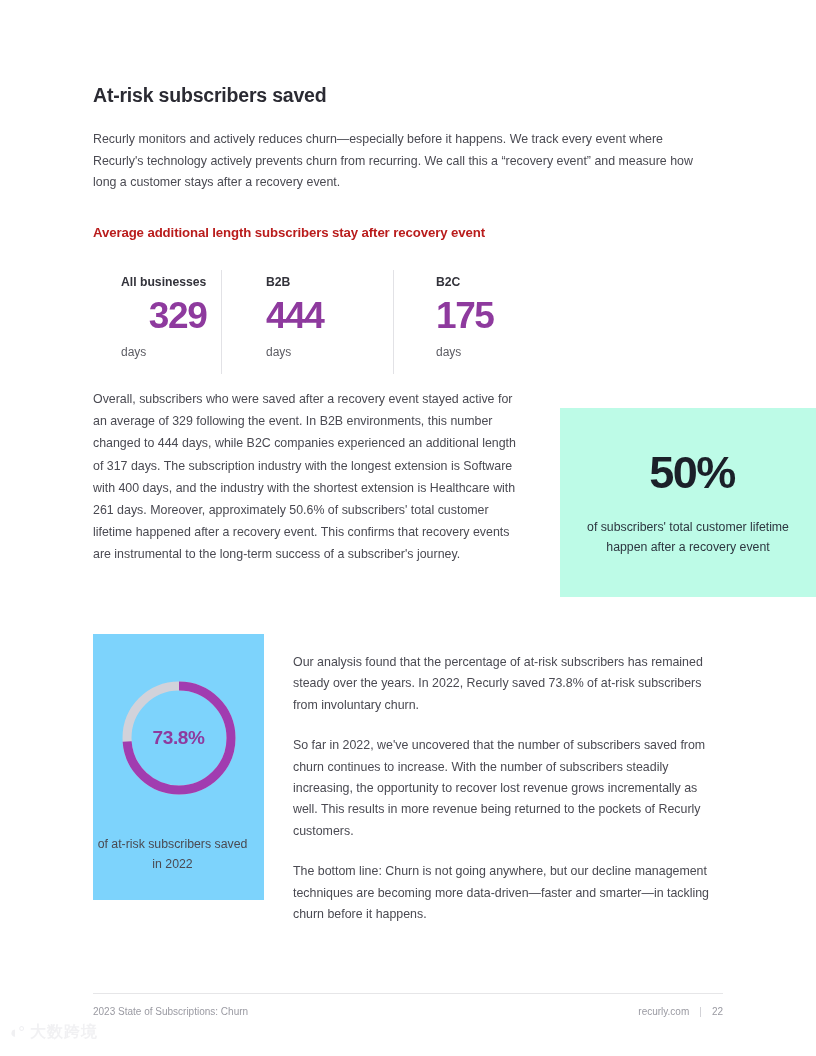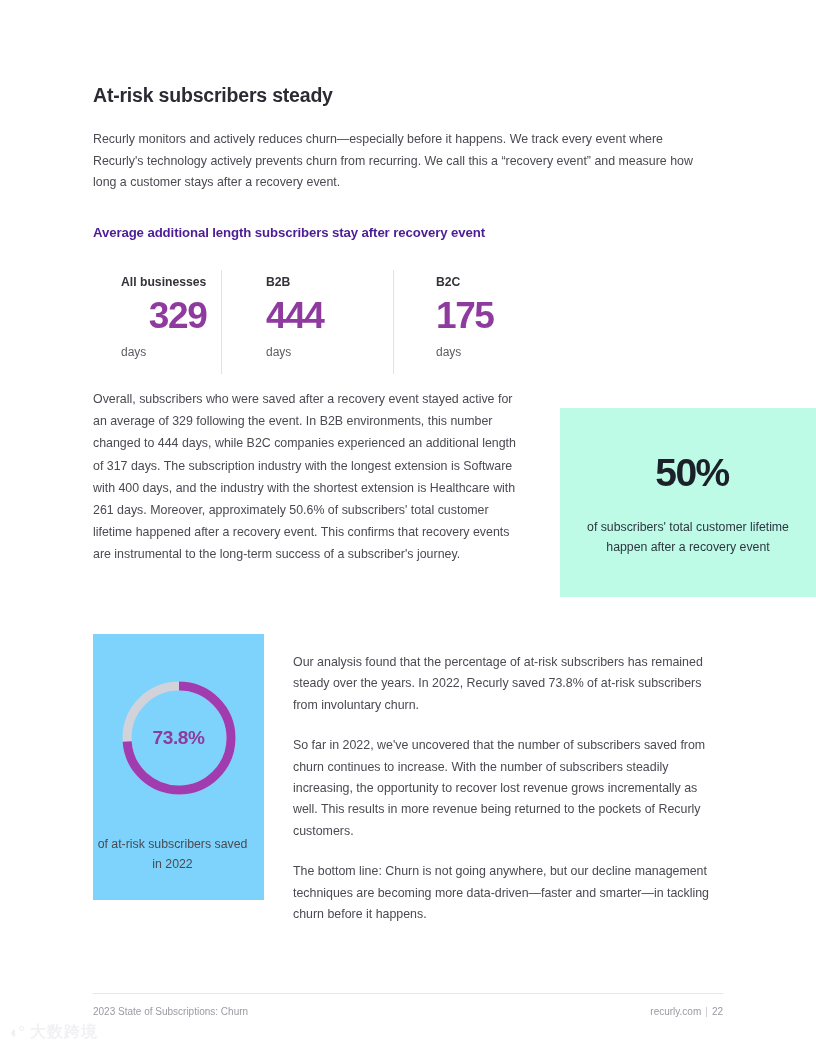--- a/index.html
+++ b/index.html
@@ -42,21 +42,21 @@
     color: #4a4a52;
   }
 
   
   .subhead {
     position: absolute;
     left: 93px;
     top: 225px;
     font-size: 13.2px;
     font-weight: bold;
-    color: #4c1d95;
+    color: #b91c1c;
     letter-spacing: -0.1px;
   }
 
   
   .stats {
     position: absolute;
     left: 93px;
     top: 270px;
     width: 560px;
     height: 104px;
@@ -117,21 +117,21 @@
     top: 408px;
     width: 256px;
     height: 189px;
     background: #bdfbe7;
     display: flex;
     flex-direction: column;
     align-items: center;
     justify-content: center;
   }
   .callout .big {
-    font-size: 39px;
+    font-size: 45px;
     font-weight: bold;
     color: #1b2029;
     letter-spacing: -1.5px;
     line-height: 50px;
     margin-left: 8px;
   }
   .callout .cap {
     margin-top: 20px;
     text-align: center;
     font-size: 12.3px;
@@ -212,21 +212,21 @@
     font-size: 10px;
     color: #9a9aa2;
   }
   .footer-right {
     position: absolute;
     right: 93px;
     top: 1006px;
     font-size: 10px;
     color: #9a9aa2;
     display: flex;
-    gap: 4px;
+    gap: 10px;
     align-items: center;
   }
   .footer-sep { color: #c9c9cf; }
 
   
   .watermark {
     position: absolute;
     left: 8px;
     top: 1022px;
     display: flex;
@@ -244,21 +244,21 @@
     font-weight: bold;
     color: #dcdce1;
     letter-spacing: 1px;
   }
 </style>
 </head>
 <body>
 
 <div class="page">
 
-  <div class="h1">At-risk subscribers steady</div>
+  <div class="h1">At-risk subscribers saved</div>
 
   <div class="intro">Recurly monitors and actively reduces churn—especially before it happens. We track every event where Recurly's technology actively prevents churn from recurring. We call this a “recovery event” and measure how long a customer stays after a recovery event.</div>
 
   <div class="subhead">Average additional length subscribers stay after recovery event</div>
 
   <div class="stats">
     <div class="divider d1"></div>
     <div class="divider d2"></div>
 
     <div class="stat s0">

